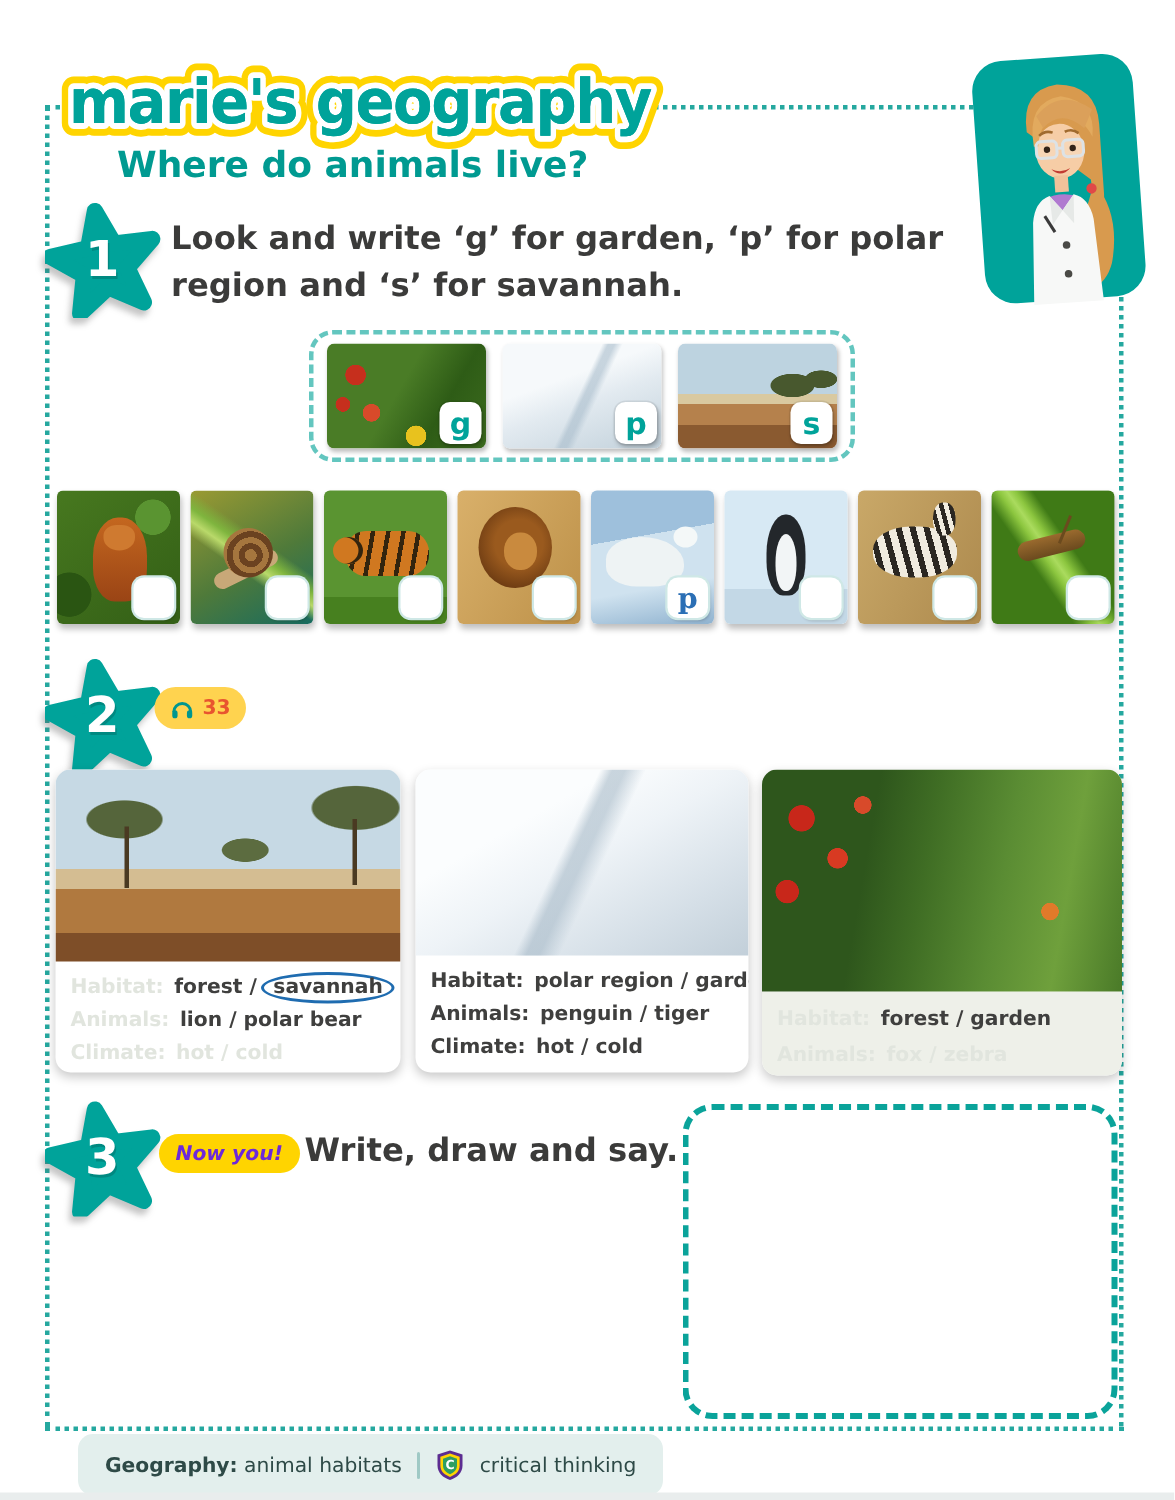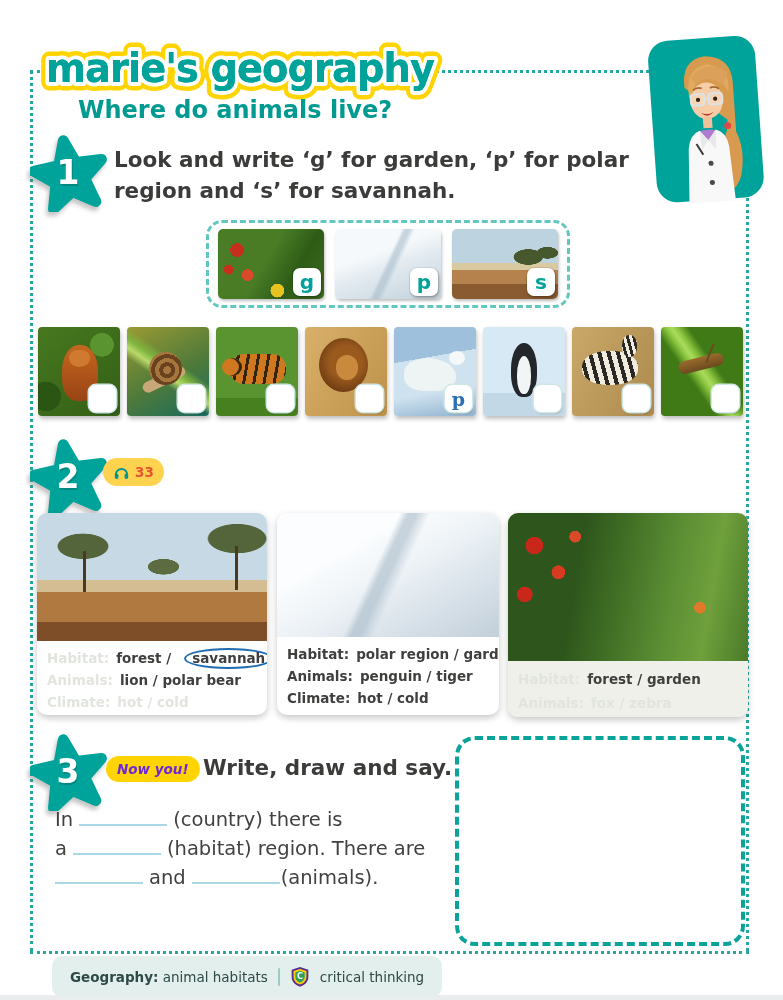--- a/index.html
+++ b/index.html
@@ -101,21 +101,21 @@
   .card1 { left:37px;  width:230px; height:202px; }
   .card2 { left:277px; width:222px; height:202px; }
   .card3 { left:508px; width:240px; height:204px; }
   .photo { position:relative; width:100%; }
   .card1 .photo { height:128px; } .card2 .photo { height:124px; } .card3 .photo { height:148px; }
   .card-text { padding:6px 10px 4px; font-size:13.5px; font-weight:bold; color:#3f3f3e; }
   .card-line { line-height:22px; white-space:nowrap; }
   .card3 .card-line { line-height:24px; }
   .lbl { margin-right:7px; }
   .faded { color:#e1e5de; }
-  .circled { display:inline-block; border:2.5px solid #1f6cb0; border-radius:50%; padding:0 6px 1px; margin-left:13px; line-height:16px; }
+  .circled { display:inline-block; border:2.5px solid #1f6cb0; border-radius:50%; padding:0 6px 1px; margin-left:3px; line-height:16px; }
 
   .p-savannah { background:
     radial-gradient(ellipse 26px 13px at 20% 26%, #55653b 0 95%, transparent),
     radial-gradient(ellipse 30px 15px at 87% 20%, #55653b 0 95%, transparent),
     radial-gradient(ellipse 16px 8px at 55% 42%, #5c6c40 0 95%, transparent),
     linear-gradient(#c6d9e4 0 52%, #d4bd92 52% 62%, #b0793f 62% 85%, #7e4e28 85%); }
   .p-savannah::before { content:""; position:absolute; left:20%; top:30%; width:3px; height:32%; background:#4a3a22; }
   .p-savannah::after  { content:""; position:absolute; left:86%; top:26%; width:3px; height:34%; background:#4a3a22; }
   .p-ice { background:
     linear-gradient(115deg, rgba(255,255,255,0) 44%, rgba(160,180,195,.55) 47% 50%, rgba(255,255,255,0) 55%),
@@ -309,25 +309,20 @@
     <svg viewBox="0 0 100 100">
         <path d="M50 8 L61.2 38.2 L94 40 L68.8 60.5 L77.6 92 L50 74 L22.4 92 L31.2 60.5 L6 40 L38.8 38.2 Z" fill="#00a39a" stroke="#00a39a" stroke-width="14" stroke-linejoin="round" transform="rotate(-10 50 50)"></path>
       </svg>
     <span class="star-num">3</span>
   </div>
   <div class="nowyou">
       <span>Now you!</span>
     </div>
   <div class="instruction ins3">Write, draw and say.</div>
 
-  <div class="prompt">
-    <div class="prompt-line"><span>In</span><span class="blank"></span><span>(country) there is</span></div>
-    <div class="prompt-line"><span>a</span><span class="blank"></span><span>(habitat) region. There are</span></div>
-    <div class="prompt-line"><span class="blank" style="margin-left:0;"></span><span>and</span><span class="blank" style="margin-right:1px;"></span><span>(animals).</span></div>
-  </div>
 
   <div class="draw-box"></div>
 
   <div class="page-num">60</div>
   <div class="footer-pill">
     <span><b>Geography:</b> <span>animal habitats</span></span>
     <span class="f-div"></span>
     <svg width="20" height="22" viewBox="0 0 24 26">
       <path d="M12 1 L22 4.2 V13 c0 6-4.5 9.8-10 11.6 C6.5 22.8 2 19 2 13 V4.2 Z" fill="#5c2d91"></path>
       <path d="M12 3.4 L19.7 5.9 V13 c0 4.6-3.4 7.6-7.7 9.1 C7.7 20.6 4.3 17.6 4.3 13 V5.9 Z" fill="#ffd400"></path>

